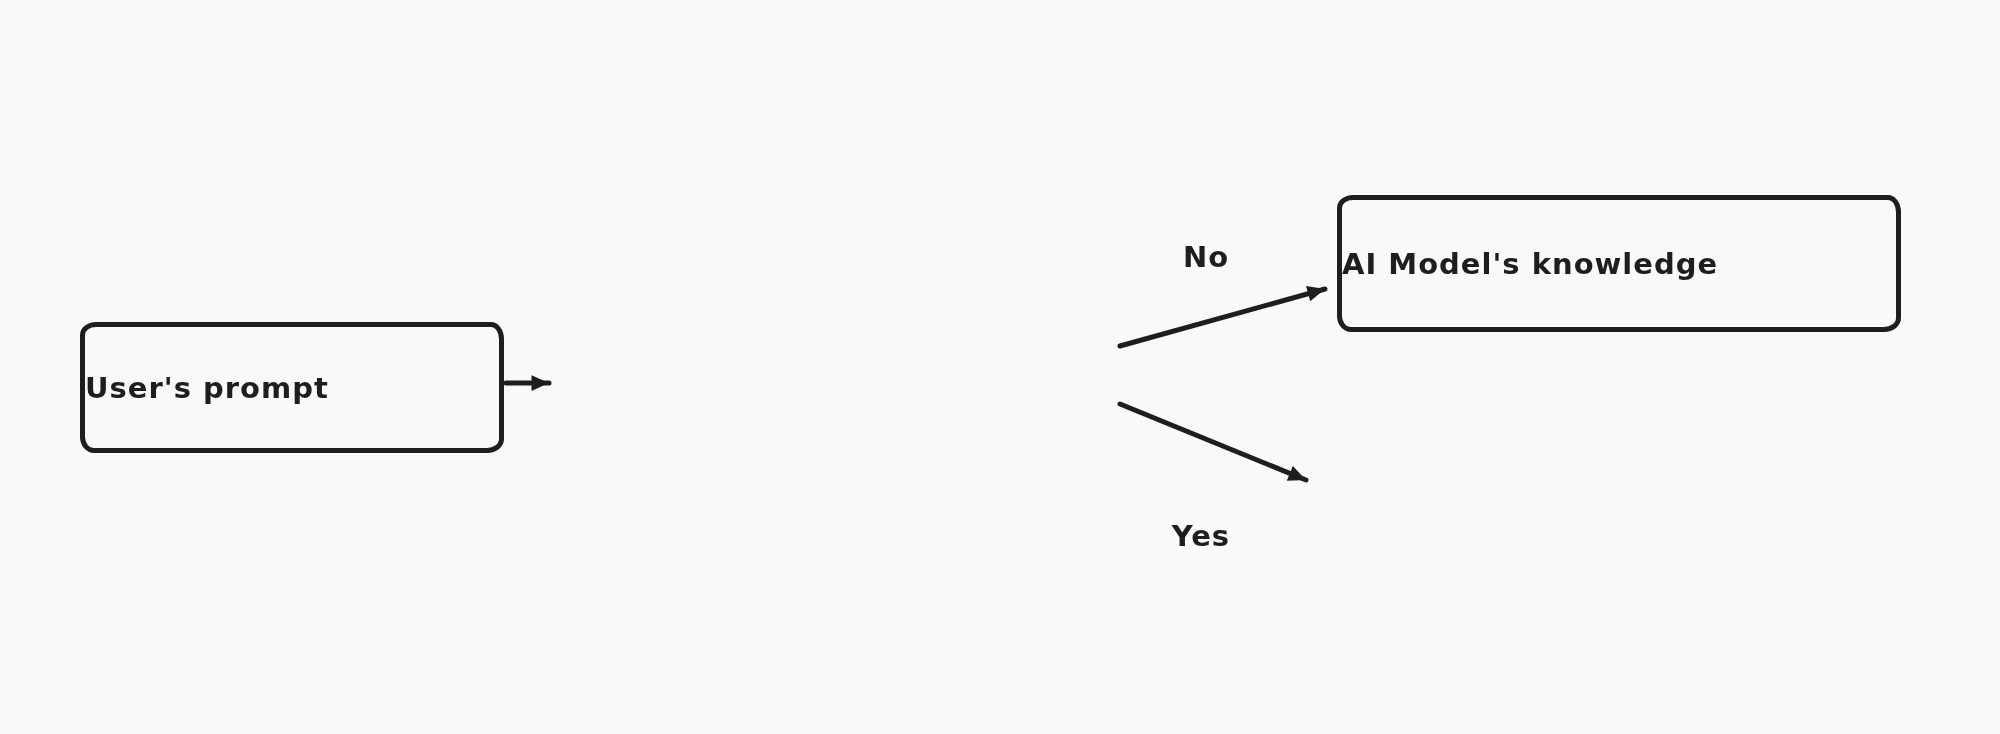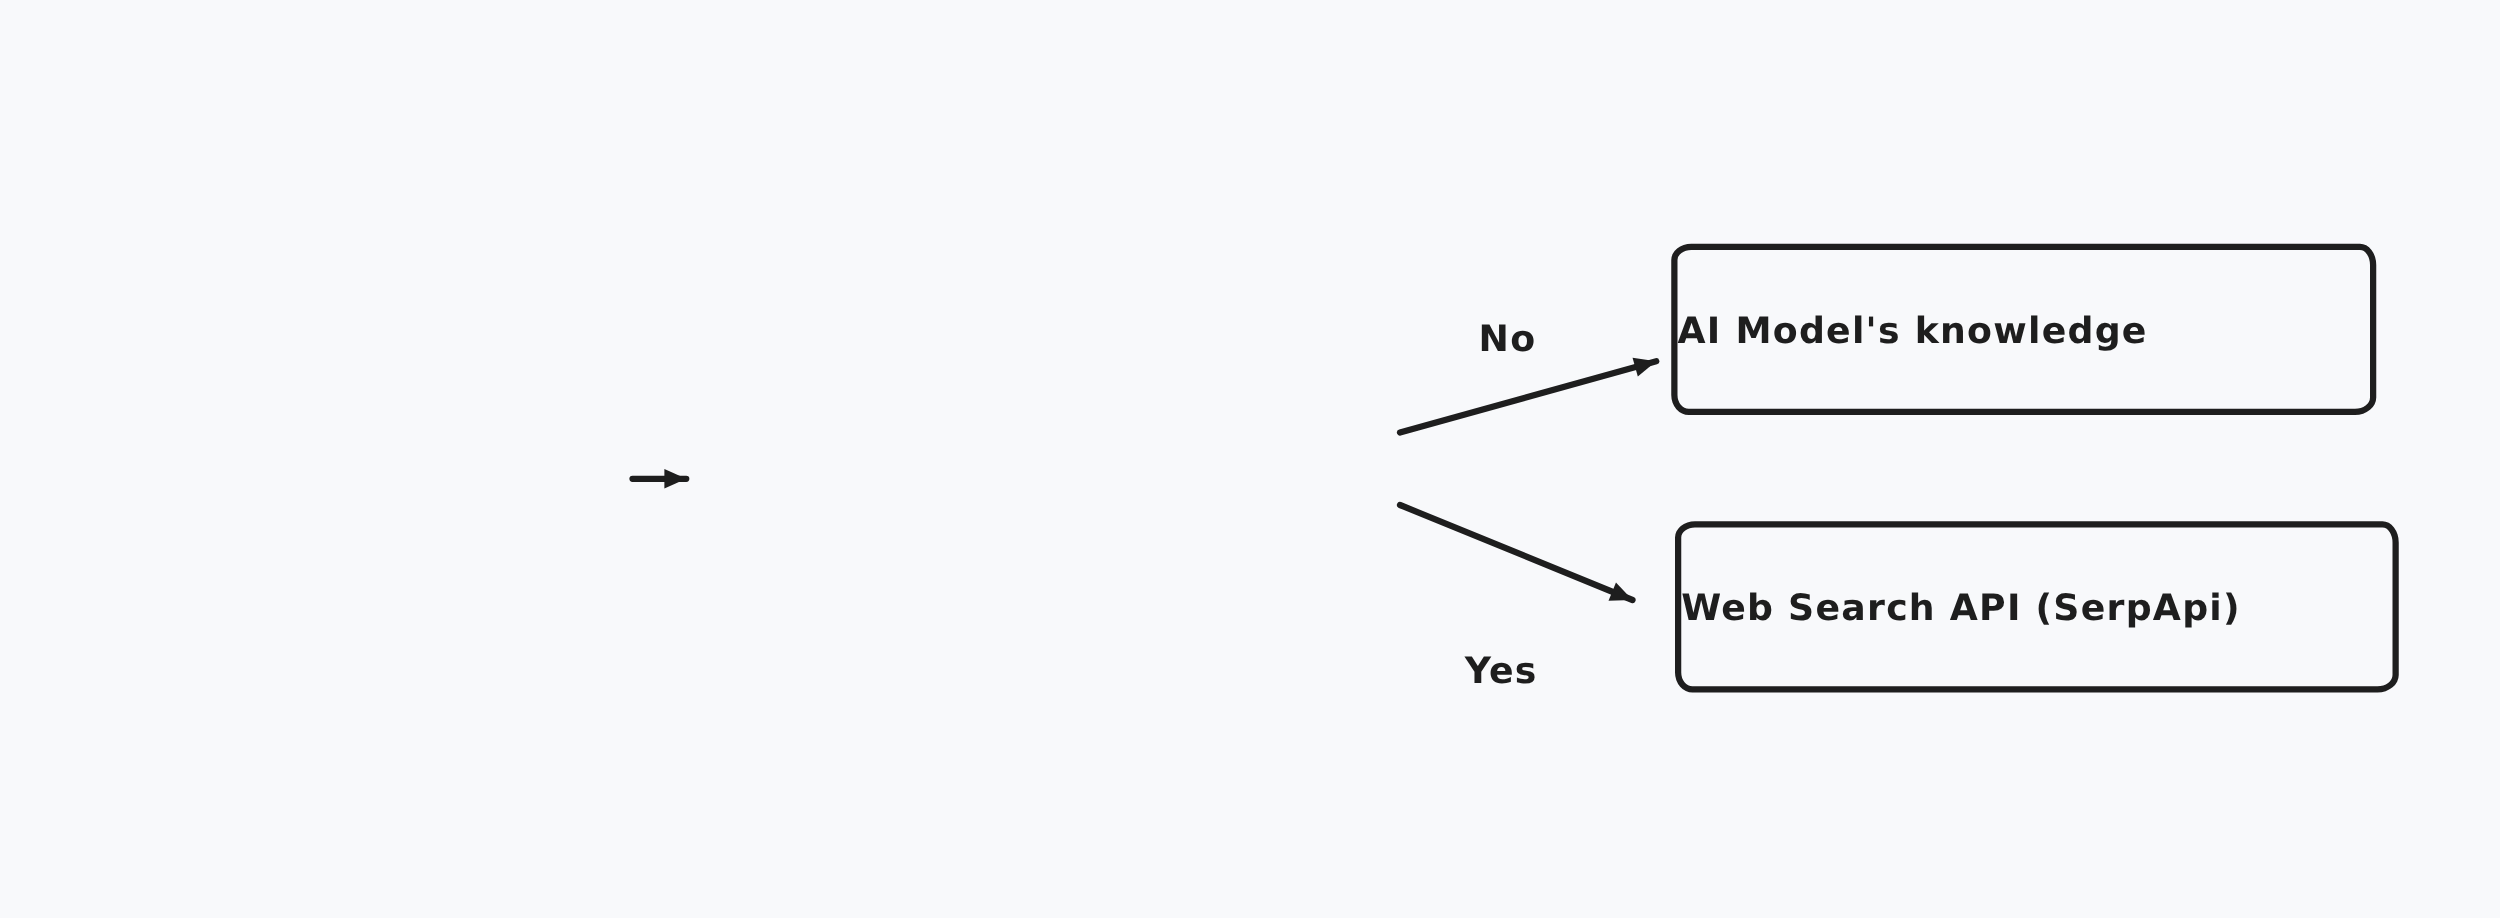--- a/index.html
+++ b/index.html
@@ -42,45 +42,45 @@
   .node-decision    { left:556px; top:319px; width:563px; height:133px; }
   .node-ai-knowledge{ left:1337px;top:195px; width:564px; height:137px; }
   .node-web-search  { left:1340px;top:417px; width:579px; height:137px; }
 
   .edge-label{
     position:absolute;
     transform:translate(-50%,-50%);
     font-size:29px;font-weight:700;letter-spacing:1px;
     white-space:nowrap;
   }
-  .edge-label-no { left:1206px; top:271px; }
+  .edge-label-no { left:1206px; top:257px; }
   .edge-label-yes{ left:1201px; top:536px; }
 </style>
 </head>
 <body>
 
 <div class="canvas">
 
   <svg class="arrows" viewBox="0 0 2000 734" xmlns="http://www.w3.org/2000/svg" aria-hidden="true">
     <defs>
       <marker id="arrowhead" viewBox="0 0 12 12" refX="11" refY="6" markerWidth="4.2" markerHeight="4.2" orient="auto">
         <polygon points="1,1.5 11,6 1,10.5" fill="currentColor"></polygon>
       </marker>
     </defs>
     <line class="arrow" x1="506" y1="383" x2="549" y2="383" marker-end="url(#arrowhead)"></line>
     <line class="arrow" x1="1120" y1="346" x2="1325" y2="289" marker-end="url(#arrowhead)"></line>
     <line class="arrow" x1="1120" y1="404" x2="1306" y2="480" marker-end="url(#arrowhead)"></line>
   </svg>
 
+  <div class="node node-user-prompt">
+    <span>User's prompt</span>
+  </div>
 
 
   <div class="node node-ai-knowledge">
     <span>AI Model's knowledge</span>
   </div>
 
-  <div class="node node-web-search">
-    <span>Web Search API (SerpApi)</span>
-  </div>
 
   <div class="edge-label edge-label-no">No</div>
   <div class="edge-label edge-label-yes">Yes</div>
 
 </div>
 
 </body></html>

